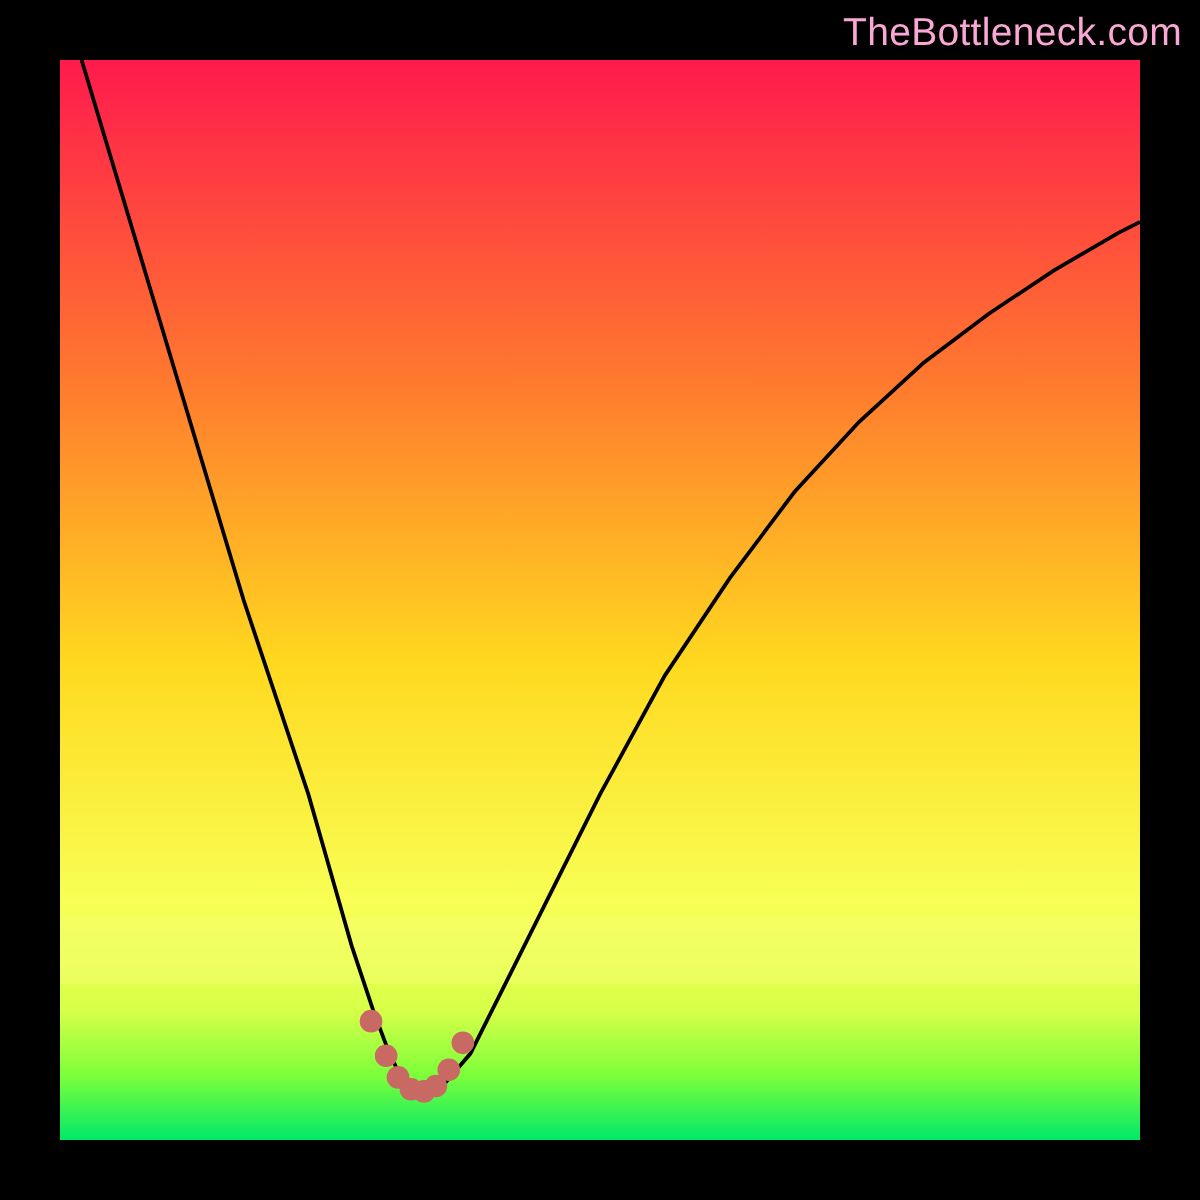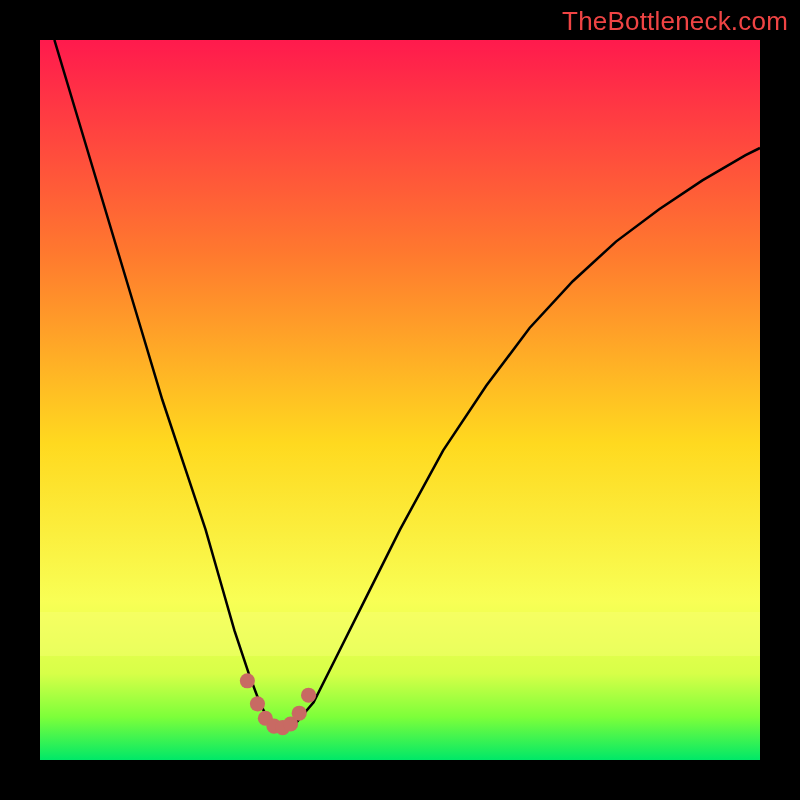--- a/index.html
+++ b/index.html
@@ -9,21 +9,21 @@
     height: 800px;
     background: #000;
     position: relative;
   }
   .watermark {
     position: absolute;
     top: 6px;
     right: 12px;
     font-family: Arial, Helvetica, sans-serif;
     font-size: 26px;
-    color: #ef4444;
+    color: #f9a8d4;
     font-weight: 500;
     letter-spacing: 0.2px;
     z-index: 10;
   }
   .plot-area {
     position: absolute;
     left: 40px;
     top: 40px;
     width: 720px;
     height: 720px;

